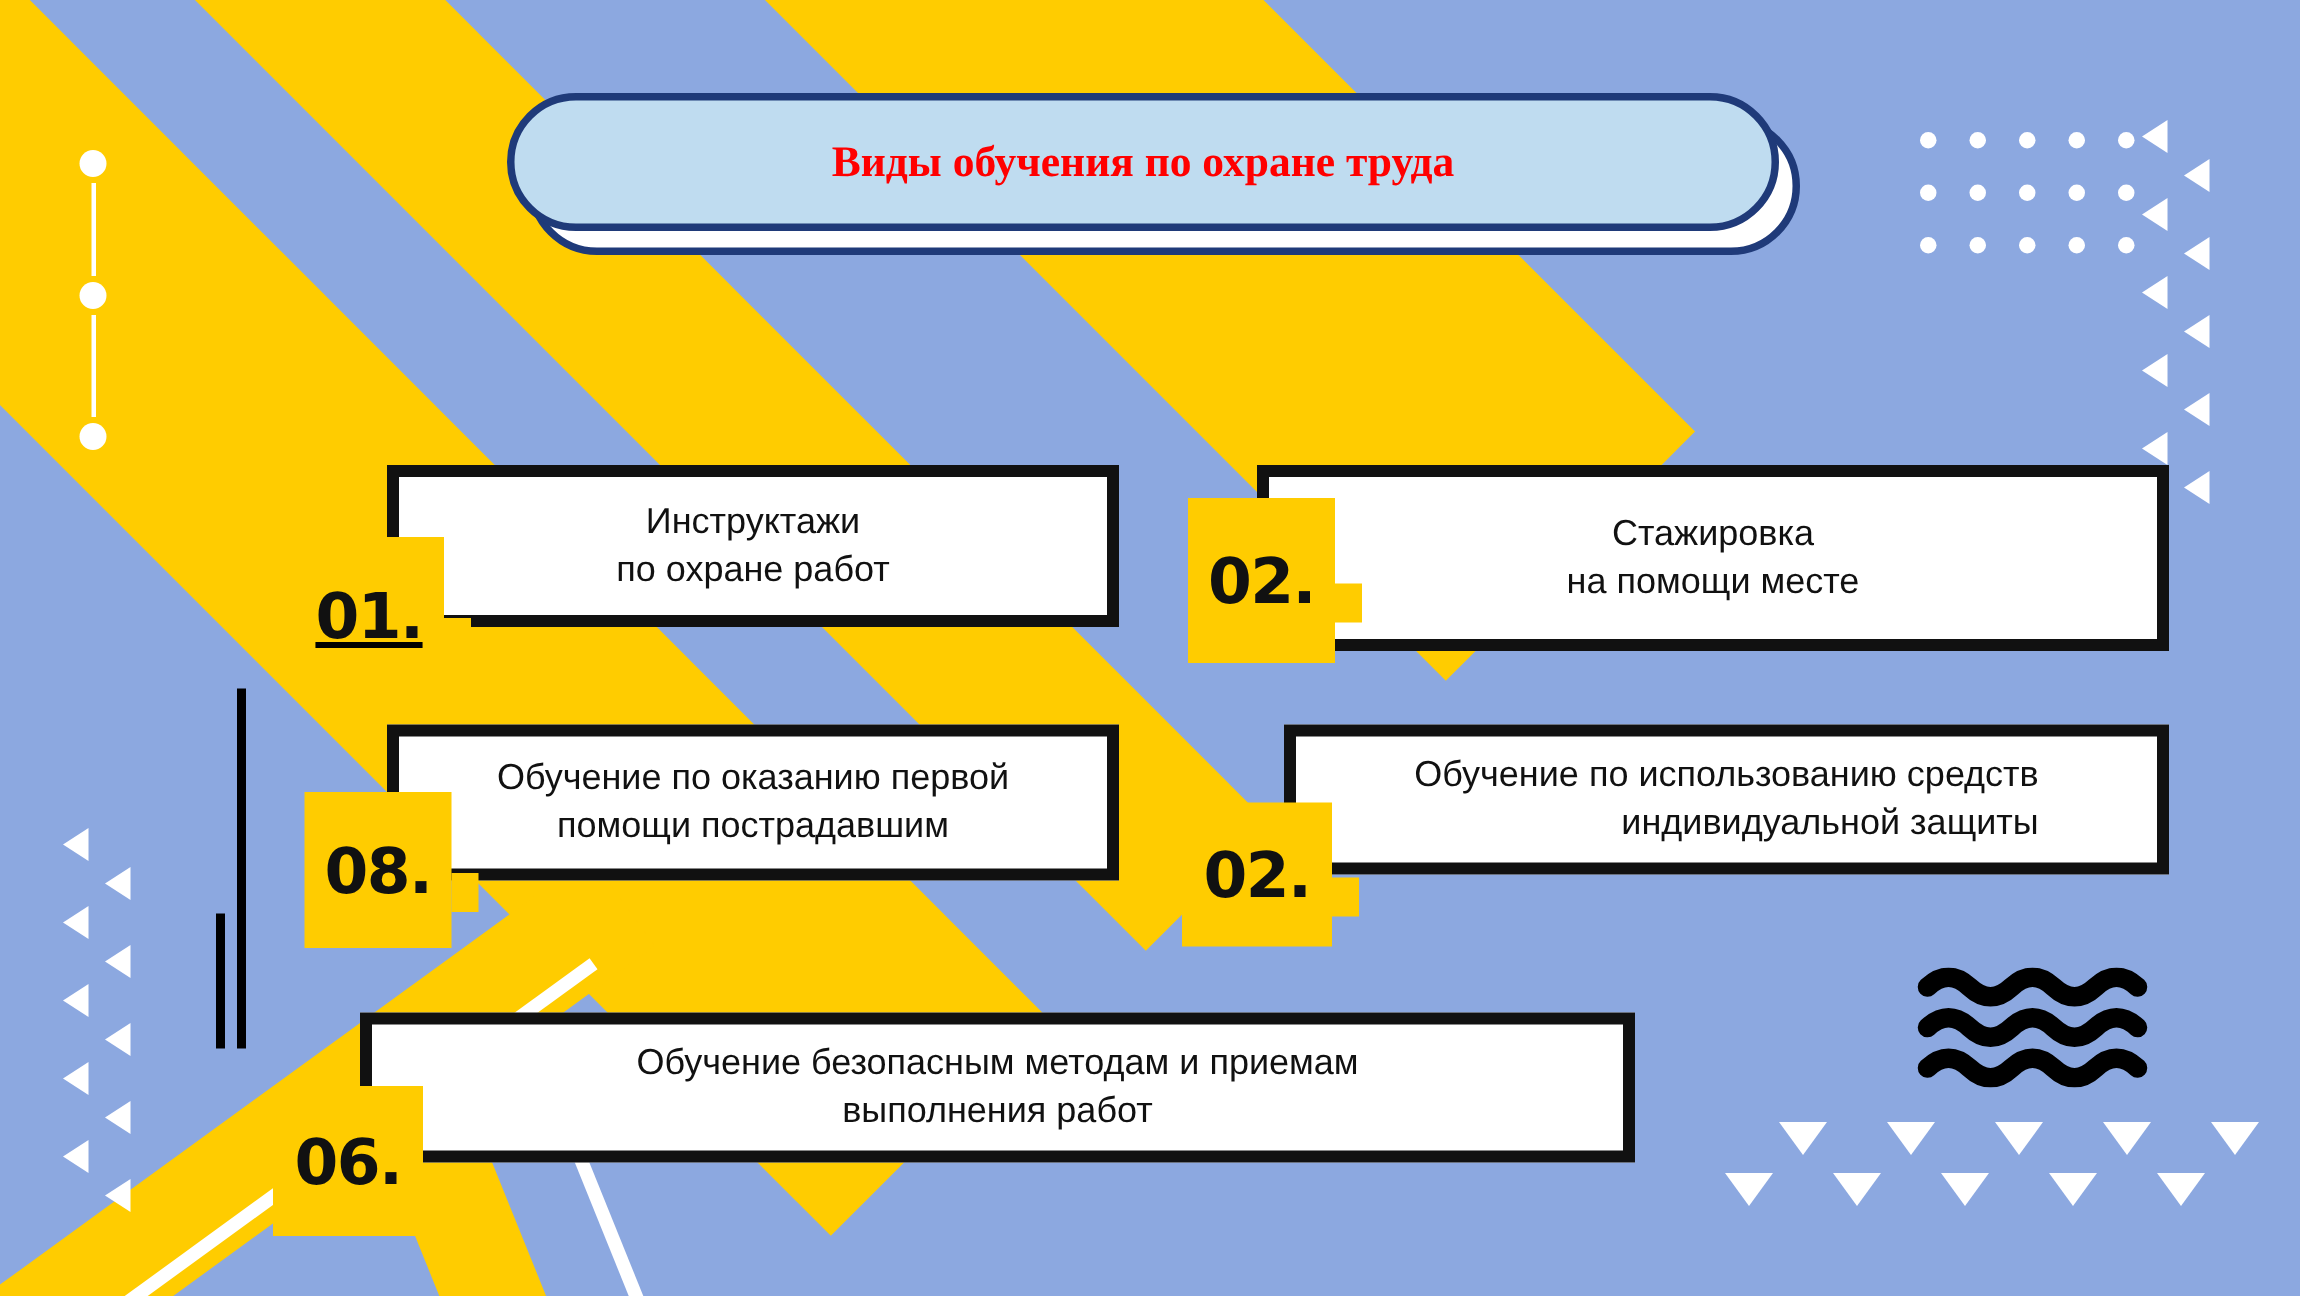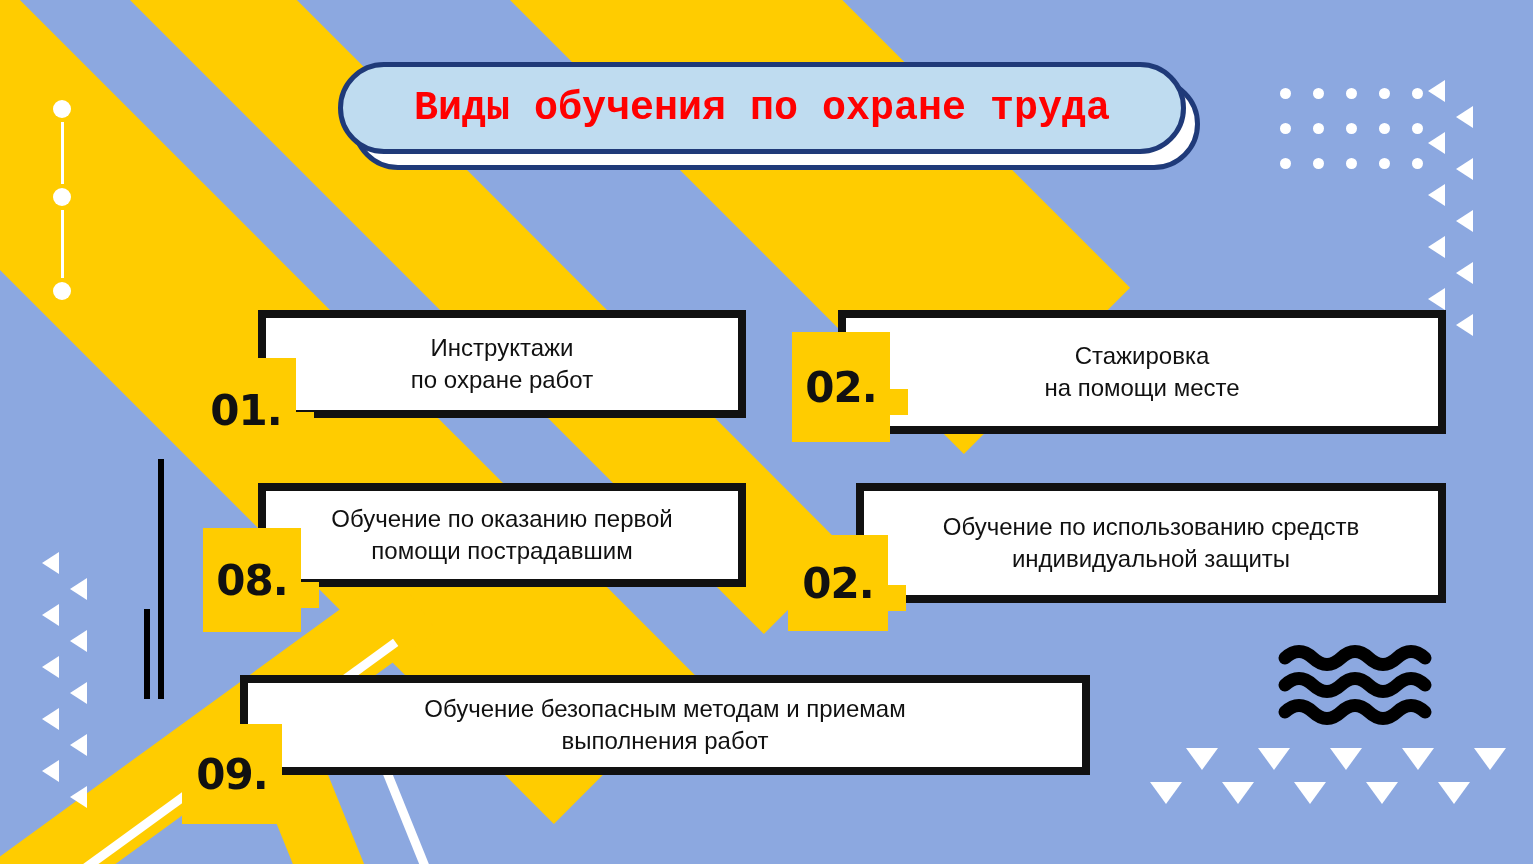--- a/index.html
+++ b/index.html
@@ -89,25 +89,25 @@
   .title-pill {
     position:absolute; left:0; top:0;
     width:848px; height:92px;
     background:#BFDCF0;
     border:5px solid #1F3A79;
     border-radius:46px;
     display:flex; align-items:center; justify-content:center;
   }
   .title-text {
     color:#FF0000;
-    font-size:40px;
+    font-size:29px;
     font-weight:bold;
     letter-spacing:0px;
     white-space:nowrap;
-    font-family:Liberation Mono, monospace;
+    font-family:Liberation Serif, serif;
   }
 
   
   .item { position:absolute; }
   .card {
     position:absolute;
     background:#ffffff;
     border:8px solid #111111;
     display:flex; align-items:center; justify-content:center;
     text-align:center;
@@ -134,26 +134,26 @@
   .badge-num {
     color:#111111;
     font-size:42px;
     font-weight:bold;
     font-family:"DejaVu Sans", sans-serif;
     letter-spacing:-1px;
   }
 
   
   #item-1 .card  { left:258px; top:310px; width:488px; height:108px; }
-  #item-1 .badge { left:196px; top:358px; width:100px; height:104px; }
+  #item-1 .badge { left:196px; top:358px; width:100px; height:104px;text-decoration:underline; }
   #item-2 .card  { left:838px; top:310px; width:608px; height:124px; }
   #item-2 .badge { left:792px; top:332px; width:98px;  height:110px; }
   #item-3 .card  { left:258px; top:483px; width:488px; height:104px; }
   #item-3 .badge { left:203px; top:528px; width:98px;  height:104px; }
-  #item-4 .card  { left:856px; top:483px; width:590px; height:120px; }
+  #item-4 .card  { left:856px; top:483px; width:590px; height:100px;text-align:right; }
   #item-4 .badge { left:788px; top:535px; width:100px; height:96px; }
   #item-5 .card  { left:240px; top:675px; width:850px; height:100px; }
   #item-5 .badge { left:182px; top:724px; width:100px; height:100px; }
 </style>
 </head>
 <body>
 
 <div class="slide">
 
   <div class="deco">
@@ -293,17 +293,17 @@
       <span class="badge-num">02.</span>
     </div>
   </div>
 
   <div class="item" id="item-5">
     <div class="card">
       <span class="card-text">Обучение безопасным методам и приемам
 выполнения работ</span>
     </div>
     <div class="badge">
-      <span class="badge-num">09.</span>
+      <span class="badge-num">06.</span>
     </div>
   </div>
 
 </div>
 
 </body></html>

